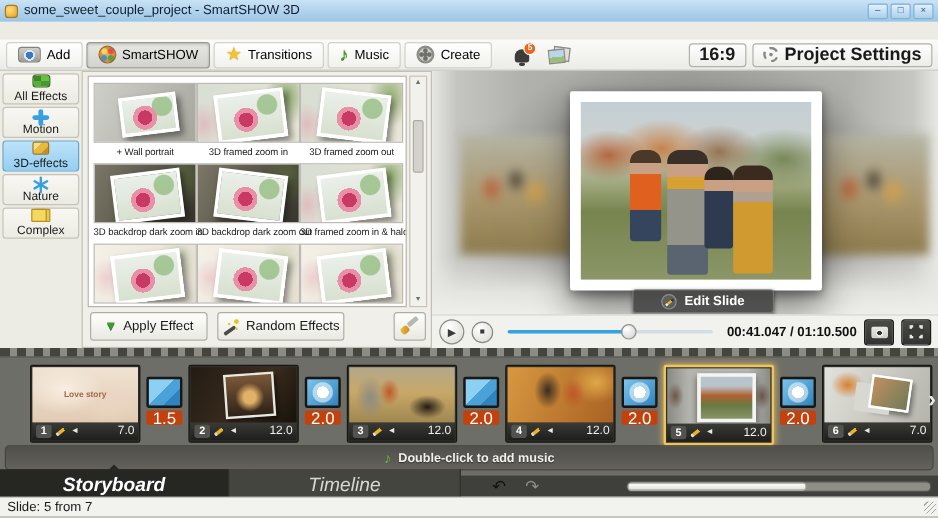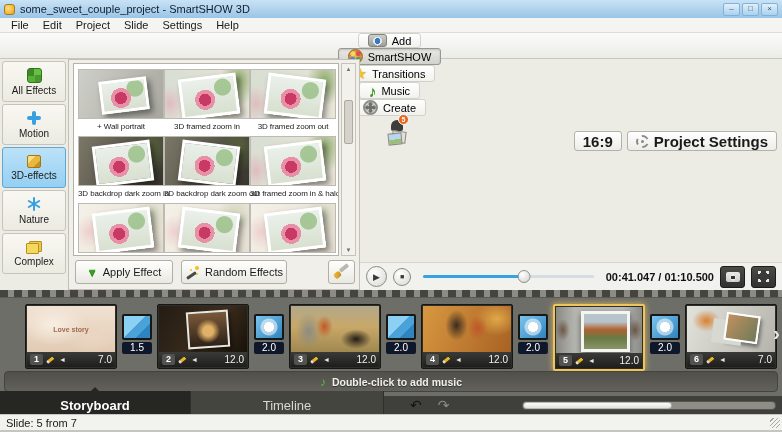--- a/index.html
+++ b/index.html
@@ -18,21 +18,21 @@
     background:linear-gradient(#e2f0fa,#abd0ec); font-size:8px; line-height:10px; text-align:center; color:#245a86; cursor:pointer; }
 
   
   .menubar { position:absolute; left:0; top:18px; right:0; height:15px; background:#f4f4f0;
     border-bottom:1px solid #dcdcd6; display:flex; align-items:center; padding-left:4px; }
   .menu-item { font-size:11px; padding:0 7px; color:#1a1a1a; cursor:pointer; }
 
   
   .toolbar { position:absolute; left:0; top:33px; right:0; height:26px;
     background:linear-gradient(#fbfbf9,#ebebe7); border-bottom:1px solid #c6c6c0;
-    display:flex; align-items:center; padding:0 5px;flex-direction:column; }
+    display:flex; align-items:center; padding:0 5px; }
   .tab { height:22px; display:flex; align-items:center; gap:5px; padding:0 9px; margin-right:3px;
     border:1px solid #d2d2cc; border-radius:3px; background:linear-gradient(#ffffff,#f1f1ed); font-size:11px; cursor:pointer; }
   .tab.selected { background:linear-gradient(#e7e7e3,#d2d2ce); border-color:#98988f; box-shadow:inset 0 1px 2px rgba(0,0,0,.18); }
   .icon-camera { width:19px; height:13px; border:1px solid #83837b; border-radius:3px; flex:none;
     background:radial-gradient(circle at 50% 55%,#3a78c0 0 3px,#dce8f2 3px 4.5px,rgba(0,0,0,0) 4.5px),linear-gradient(#cfcfc9,#9e9e96); }
   .icon-palette { width:15px; height:15px; border-radius:50%; border:1px solid #a06820; flex:none;
     background:radial-gradient(circle at 30% 28%,#f0d860 0 2px,rgba(0,0,0,0) 3px),
                radial-gradient(circle at 72% 28%,#e05050 0 2px,rgba(0,0,0,0) 3px),
                radial-gradient(circle at 28% 72%,#4090d8 0 2px,rgba(0,0,0,0) 3px),
                radial-gradient(circle at 72% 72%,#50a050 0 2px,rgba(0,0,0,0) 3px),
@@ -60,21 +60,21 @@
   .tb-btn { height:20px; display:flex; align-items:center; gap:5px; padding:0 8px;
     border:1px solid #b2b2aa; border-radius:3px; background:linear-gradient(#ffffff,#ecece8);
     font-size:15px; font-weight:bold; color:#1a1a1a; cursor:pointer; }
   .icon-photo-pos { width:16px; height:11px; border:1px solid #888; flex:none;
     background:linear-gradient(#7ab2e0 0 55%,#e8c040 55% 78%,#c88c28 78%); }
   .icon-gear { width:13px; height:13px; border:2px dashed #8a8a84; border-radius:50%; flex:none; position:relative; }
   .icon-gear::after { content:''; position:absolute; left:3px; top:3px; width:3px; height:3px; border-radius:50%; background:#8a8a84; }
 
   
   .cats { position:absolute; left:2px; top:61px; width:64px; }
-  .cat { height:41px; margin-bottom:2px; border:1px solid #c6c4ba; border-radius:3px;
+  .cat { height:26px; margin-bottom:2px; border:1px solid #c6c4ba; border-radius:3px;
     background:linear-gradient(#f8f7f2,#ecebe2); display:flex; flex-direction:column;
     align-items:center; justify-content:center; gap:2px; cursor:pointer; }
   .cat.selected { background:linear-gradient(#bce2f8,#95cff2); border-color:#5fa6d6; }
   .cat-label { font-size:10px; color:#1a1a1a; }
   .icon-puzzle { width:15px; height:15px; border-radius:3px;
     background:conic-gradient(#68c040 0 25%,#4a9830 0 50%,#58b038 0 75%,#3f8828 0); border:1px solid #2e741c; }
   .icon-motion { width:16px; height:16px; position:relative; }
   .icon-motion::before { content:''; position:absolute; left:1px; top:6px; width:14px; height:4px; background:#38a0e0; border-radius:2px; }
   .icon-motion::after { content:''; position:absolute; left:6px; top:1px; width:4px; height:14px; background:#38a0e0; border-radius:2px; }
   .icon-cube { width:14px; height:13px; border:1px solid #a07818; border-radius:2px;
@@ -236,34 +236,34 @@
       radial-gradient(22px 18px at 72% 62%,#a8a8a0,rgba(0,0,0,0) 70%),
       linear-gradient(115deg,#e2e2dc,#b4b4ac); }
   .st-6::after { content:''; position:absolute; left:38px; top:8px; width:30px; height:24px;
     border:2px solid #fff; background:linear-gradient(120deg,#c09060,#707a58); transform:rotate(8deg);
     box-shadow:-14px 6px 0 -2px #d8d8d2, 2px 3px 4px rgba(0,0,0,.4); }
   .trans { width:30px; flex:none; margin-top:10px; cursor:pointer; }
   .trans-thumb { height:26px; border:2px solid #171715; border-radius:2px;
     background:linear-gradient(135deg,#8cd0f4 0 45%,#4ba2d8 45% 70%,#2e84c0 70%); }
   .trans.glow .trans-thumb { background:radial-gradient(circle at 50% 50%,#fff 0 5px,rgba(255,255,255,.55) 5px 8px,rgba(0,0,0,0) 9px),
       linear-gradient(135deg,#7cc4ec,#2e84c0); }
-  .trans-label { margin-top:2px; height:12px; background:#0f172a; border-radius:2px; color:#fff;
-    font-size:10px; text-align:center; line-height:12px; }
+  .trans-label { margin-top:2px; height:12px; background:#c2410c; border-radius:2px; color:#fff;
+    font-size:14px; text-align:center; line-height:12px; }
   .tl-next { position:absolute; right:2px; top:32px; color:#e8e8e4; font-size:20px; font-weight:bold; cursor:pointer; }
   .musicbar { position:absolute; left:4px; right:4px; top:81px; height:21px;
     background:linear-gradient(#504f4a,#62615c); border:1px solid #44443f; border-radius:4px;
     display:flex; align-items:center; justify-content:center; gap:6px; cursor:pointer; }
   .music-note { color:#58c030; font-size:12px; font-weight:bold; }
   .music-hint { color:#f0f0ec; font-size:10.5px; font-weight:bold; text-shadow:0 1px 1px rgba(0,0,0,.5); }
 
   
   .bottombar { position:absolute; left:0; right:0; top:396px; height:18px; background:#3f3f3b;
     display:flex; align-items:center; }
   .bb-tab { width:190px; height:28px; display:flex; align-items:center; justify-content:center;
-    font-size:13px; cursor:pointer; }
+    font-size:16px; cursor:pointer;font-style:italic; }
   .bb-tab.sb { background:#262622; color:#fff; font-weight:bold; position:relative; }
   .bb-tab.sb::after { content:''; position:absolute; top:-4px; left:50%; margin-left:-4px;
     border-left:4px solid transparent; border-right:4px solid transparent; border-bottom:4px solid #262622; }
   .bb-tab.tl { background:#45453f; color:#d8d8d2; border-left:1px solid #2e2e2a; border-right:1px solid #2e2e2a; width:194px; }
   .bb-undo { margin-left:26px; font-size:14px; line-height:14px; color:#121212; cursor:pointer; }
   .bb-redo { margin-left:16px; font-size:14px; line-height:14px; color:#8e8e88; cursor:pointer; }
   .bb-scroll { position:absolute; left:522px; right:6px; top:5px; height:9px; border-radius:4px;
     background:#8e8e86; border:1px solid #55554f; cursor:pointer; }
   .bb-thumb { position:absolute; left:0; top:0; bottom:0; width:59%;
     background:linear-gradient(#fcfcfa,#e2e2dc); border-radius:4px; border:1px solid #b8b8b0; cursor:pointer; }
@@ -282,28 +282,20 @@
   <div class="titlebar">
     <div class="app-ico"></div>
     <div class="title-text">some_sweet_couple_project - SmartSHOW 3D</div>
     <div class="win-btns">
       <div class="win-btn">–</div>
       <div class="win-btn">□</div>
       <div class="win-btn">×</div>
     </div>
   </div>
 
-  <div class="menubar">
-    <span class="menu-item">File</span>
-    <span class="menu-item">Edit</span>
-    <span class="menu-item">Project</span>
-    <span class="menu-item">Slide</span>
-    <span class="menu-item">Settings</span>
-    <span class="menu-item">Help</span>
-  </div>
 
   <div class="toolbar">
     <div class="tab">
       <span class="icon-camera"></span>
       <span>Add</span>
     </div>
     <div class="tab selected">
       <span class="icon-palette"></span>
       <span>SmartSHOW</span>
     </div>
@@ -414,20 +406,36 @@
       <div class="fx-btn btn-random">
         <span class="icon-wand"></span>
         <span>Random Effects</span>
       </div>
       <div class="fx-btn btn-brush">
         <span class="icon-brush"></span>
       </div>
     </div>
   </div>
 
+  <div class="preview">
+    <div class="side-photo side-left"></div>
+    <div class="side-photo side-right"></div>
+    <div class="frame">
+      <div class="photo">
+        <div class="p p-girl"></div>
+        <div class="p p-dad"></div>
+        <div class="p p-boy"></div>
+        <div class="p p-mom"></div>
+      </div>
+    </div>
+    <div class="edit-slide">
+      <span class="edit-pencil"></span>
+      <span>Edit Slide</span>
+    </div>
+  </div>
 
   <div class="playbar">
     <div class="pb-btn">▶</div>
     <div class="pb-btn stop">■</div>
     <div class="pb-slider">
       <div class="pb-track"></div>
       <div class="pb-fill"></div>
       <div class="pb-thumb"></div>
     </div>
     <div class="pb-time">00:41.047 / 01:10.500</div>

